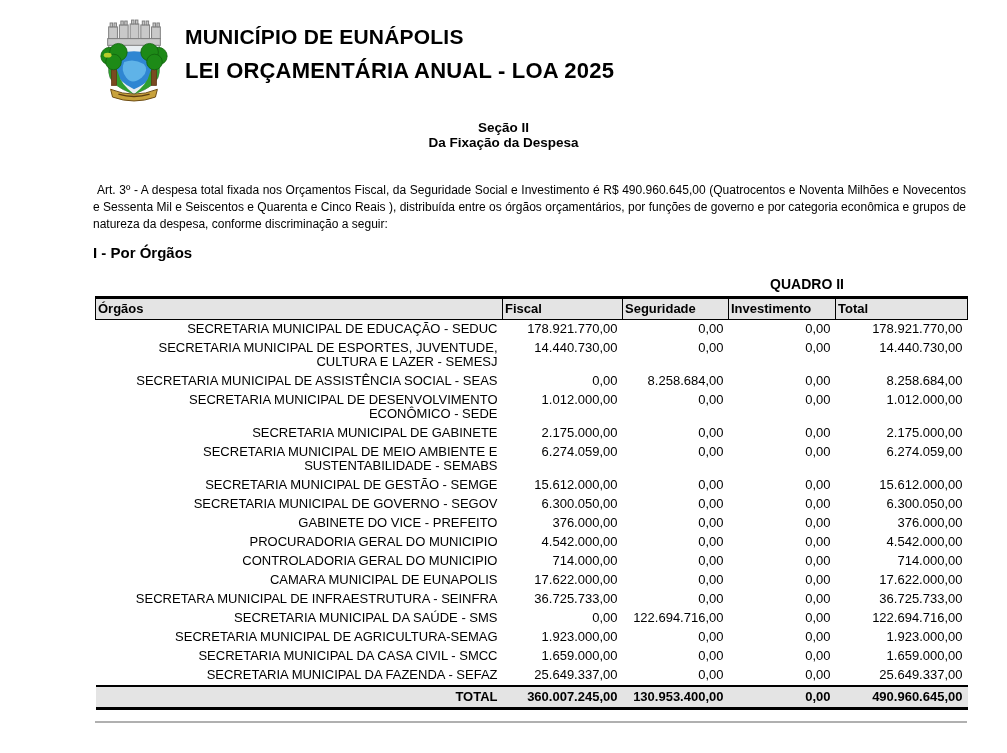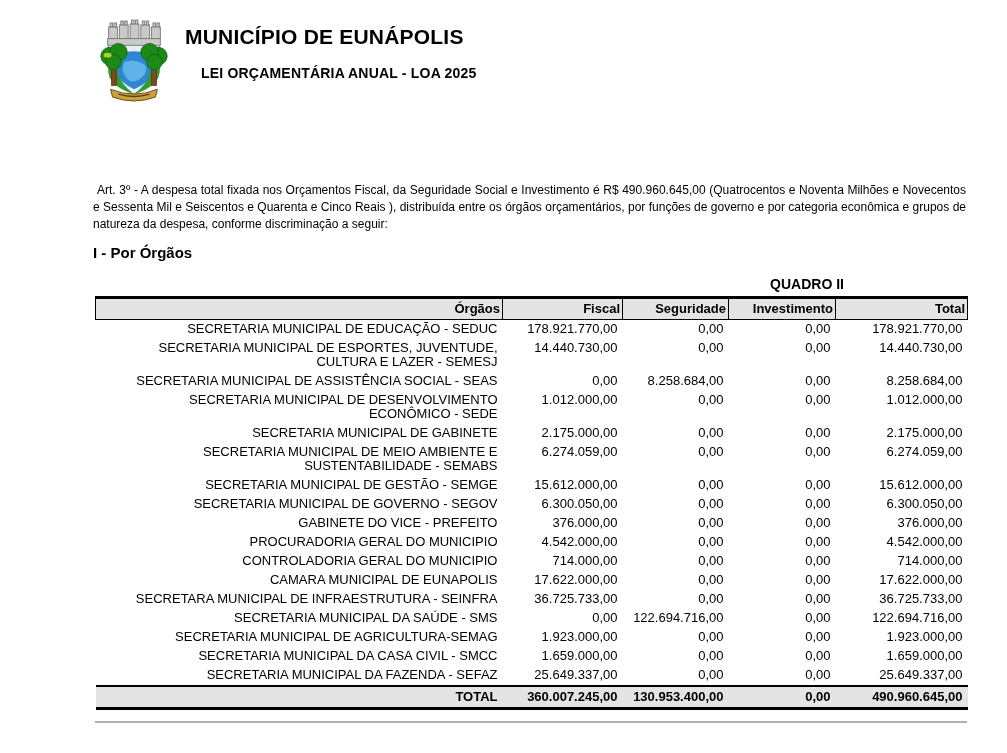--- a/index.html
+++ b/index.html
@@ -7,21 +7,21 @@
     position:relative; width:1007px; height:753px; background:#ffffff;
     font-family:"Liberation Sans", sans-serif; color:#000; overflow:hidden;
   }
 
   
   .letterhead { position:absolute; left:95px; top:16px; display:flex; align-items:flex-start; }
   .crest { width:78px; height:90px; flex:0 0 auto; }
   .letterhead-text { margin-left:12px; padding-top:9px; }
   .lh1 { font-size:16px; font-weight:bold; margin:0 0 6px 0; letter-spacing:0.2px; }
   .lh2 { font-size:21px; font-weight:bold; margin:0 0 9px 0; letter-spacing:0.2px; }
-  .lh3 { font-size:14px; font-weight:bold; margin:16px; letter-spacing:0.2px; }
+  .lh3 { font-size:22px; font-weight:bold; margin:0; letter-spacing:0.2px; }
 
   
   .section-heading { position:absolute; left:0; top:120px; width:1007px; text-align:center;
     font-weight:bold; font-size:13.5px; line-height:15px; }
 
   
   .article { position:absolute; left:93px; top:170px; width:873px;
     font-size:12px; line-height:17px; text-align:justify; text-indent:4px; }
 
   
@@ -29,21 +29,21 @@
 
   
   .table-title { position:absolute; left:0; top:276px; width:844px; text-align:right;
     font-weight:bold; font-size:14px; }
 
   
   .table-wrap { position:absolute; left:95px; top:296px; width:872px; }
   table.quadro { border-collapse:collapse; table-layout:fixed; width:872px; font-size:13px; }
   table.quadro thead th {
     background:#e4e4e4; border-top:3px solid #000; border-bottom:1px solid #000;
-    border-left:1px solid #000; font-weight:bold; text-align:right;
+    border-left:1px solid #000; font-weight:bold; text-align:left;
     padding:3px 2px; font-size:13px; line-height:14px;
   }
   table.quadro thead th:last-child { border-right:1px solid #000; }
   table.quadro tbody td { vertical-align:top; padding:2px 5px 3px 5px; line-height:14px; }
   td.org { text-align:right; white-space:pre-line; }
   td.num { text-align:right; }
   table.quadro tfoot td {
     background:#e4e4e4; border-top:2px solid #000; border-bottom:3px solid #000;
     font-weight:bold; padding:3px 5px; line-height:14px;
   }
@@ -99,20 +99,24 @@
 
       <path d="M16 74 Q40 84 64 74 L62 82 Q40 90 18 82 Z" fill="#c8a23c" stroke="#6b4a14" stroke-width="1"></path>
       <path d="M24 79 Q40 84 56 79" stroke="#5d3c10" stroke-width="1.5" fill="none"></path>
     </svg>
     <div class="letterhead-text">
       <p class="lh2">MUNICÍPIO DE EUNÁPOLIS</p>
       <p class="lh3">LEI ORÇAMENTÁRIA ANUAL - LOA 2025</p>
     </div>
   </div>
 
+  <div class="section-heading">
+    <div>Seção II</div>
+    <div>Da Fixação da Despesa</div>
+  </div>
 
   <p class="article">Art. 3º - A despesa total fixada nos Orçamentos Fiscal, da Seguridade Social e Investimento é R$ 490.960.645,00 (Quatrocentos e Noventa Milhões e Novecentos e Sessenta Mil e Seiscentos e Quarenta e Cinco Reais ), distribuída entre os órgãos orçamentários, por funções de governo e por categoria econômica e grupos de natureza da despesa, conforme discriminação a seguir:</p>
 
   <div class="list-heading">I - Por Órgãos</div>
 
   <div class="table-title">QUADRO II</div>
 
   <div class="table-wrap">
     <table class="quadro">
       <colgroup>

